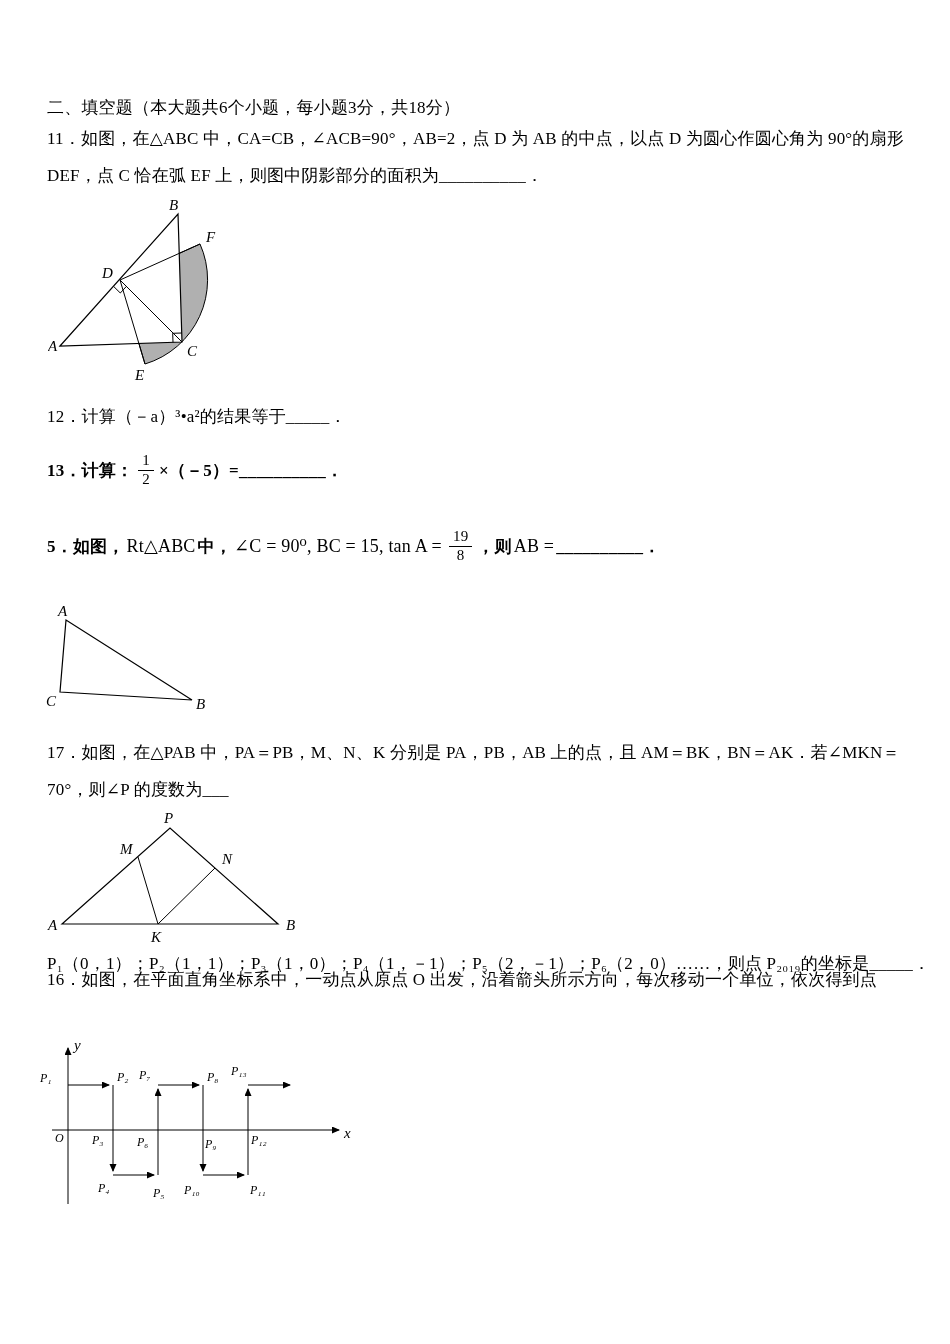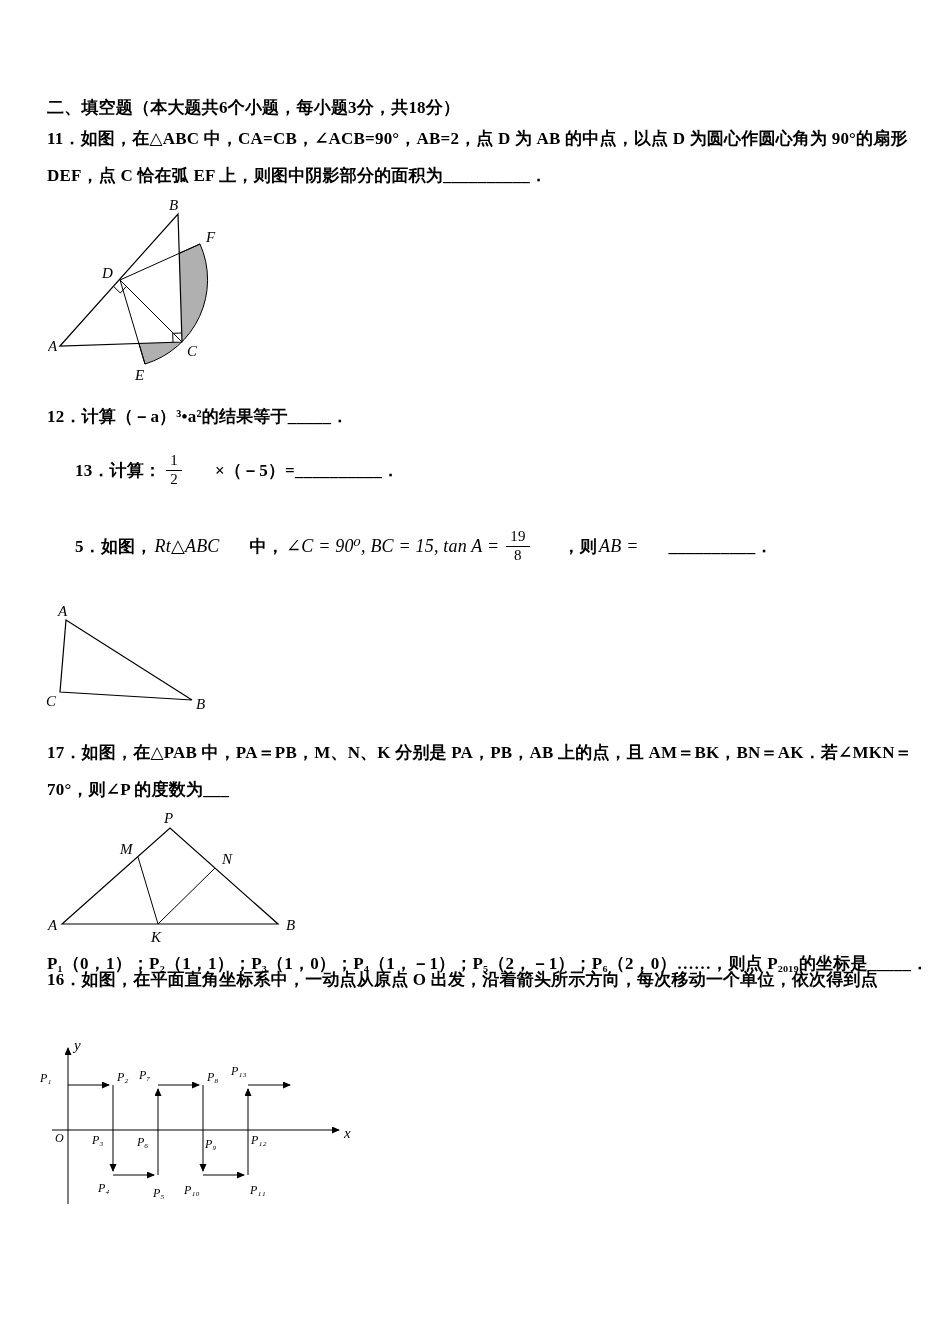--- a/index.html
+++ b/index.html
@@ -1,29 +1,29 @@
 <!DOCTYPE html>
 <html><head>
 <meta charset="utf-8">
 <style>
   html,body{margin:0;padding:0;}
   body{
     width:950px;height:1344px;position:relative;background:#ffffff;color:#000;
     font-family:"Liberation Serif","DejaVu Serif",serif;
   }
   .line{
-    position:absolute;left:47px;font-size:17px;font-weight:bold;
+    position:absolute;left:47px;font-size:17px;font-weight:normal;
     white-space:nowrap;letter-spacing:0.2px;
   }
   .row{
     position:absolute;left:47px;display:flex;align-items:center;
     font-size:17px;font-weight:bold;white-space:nowrap;letter-spacing:0.2px;
   }
-  .math{font-style:italic;font-weight:normal;font-size:18px;padding:0 2px;}
-  .cn{font-weight:bold;margin-left:28px;}
+  .math{font-weight:normal;font-size:18px;padding:0 2px;}
+  .cn{font-weight:bold;}
   .frac{
     display:inline-flex;flex-direction:column;align-items:center;
     font-weight:normal;font-size:15px;line-height:1.15;margin:0 5px;
   }
   .frac .num{padding:0 4px;border-bottom:1.2px solid #000;}
   .frac .den{padding:0 4px;}
   .fig{position:absolute;}
   .flabel{font-style:italic;font-size:15px;font-family:"Liberation Serif","DejaVu Serif",serif;}
   .fsmall{font-style:italic;font-size:12px;font-family:"Liberation Serif","DejaVu Serif",serif;}
 </style>

